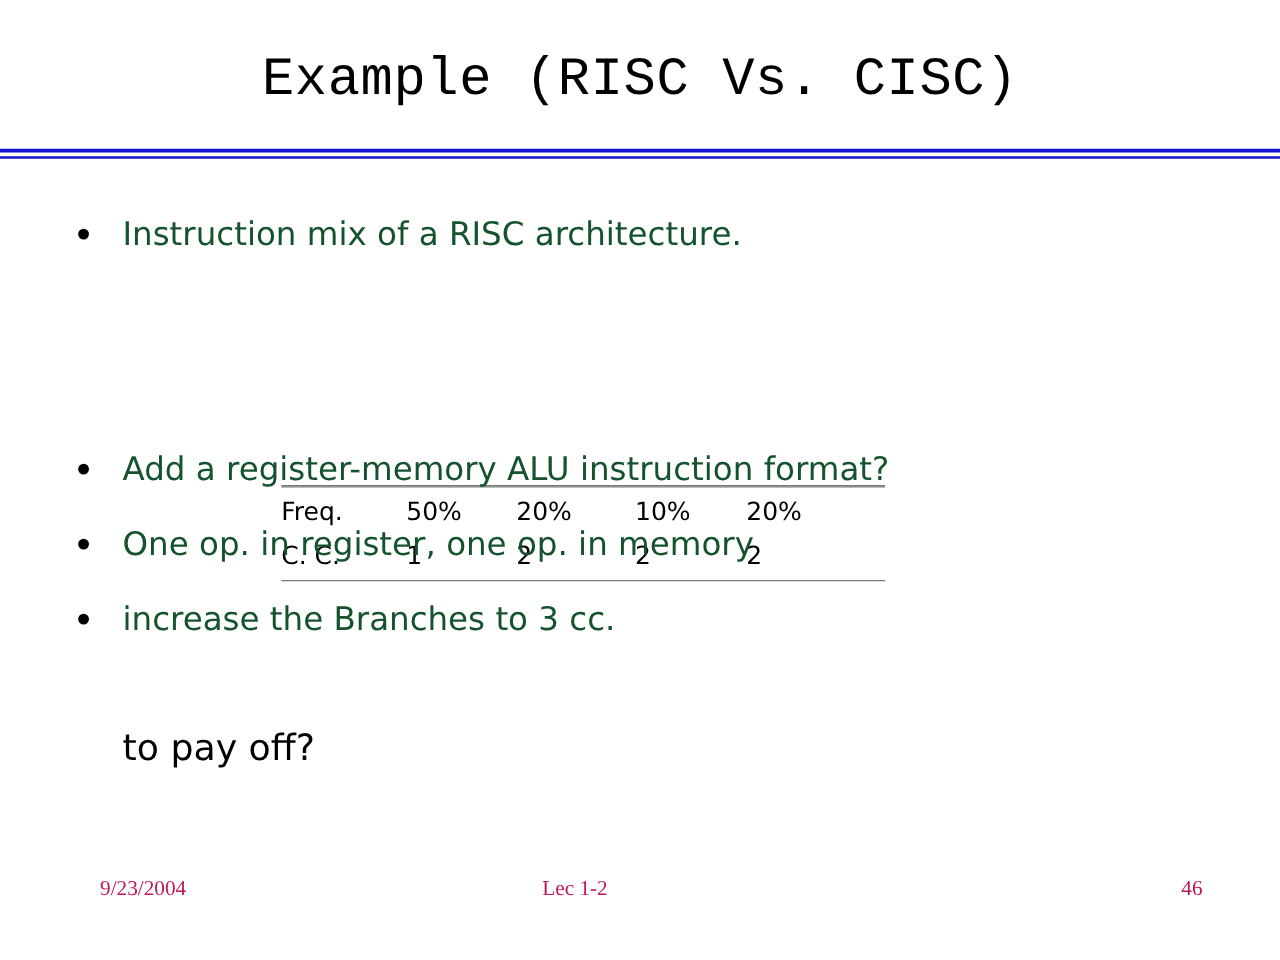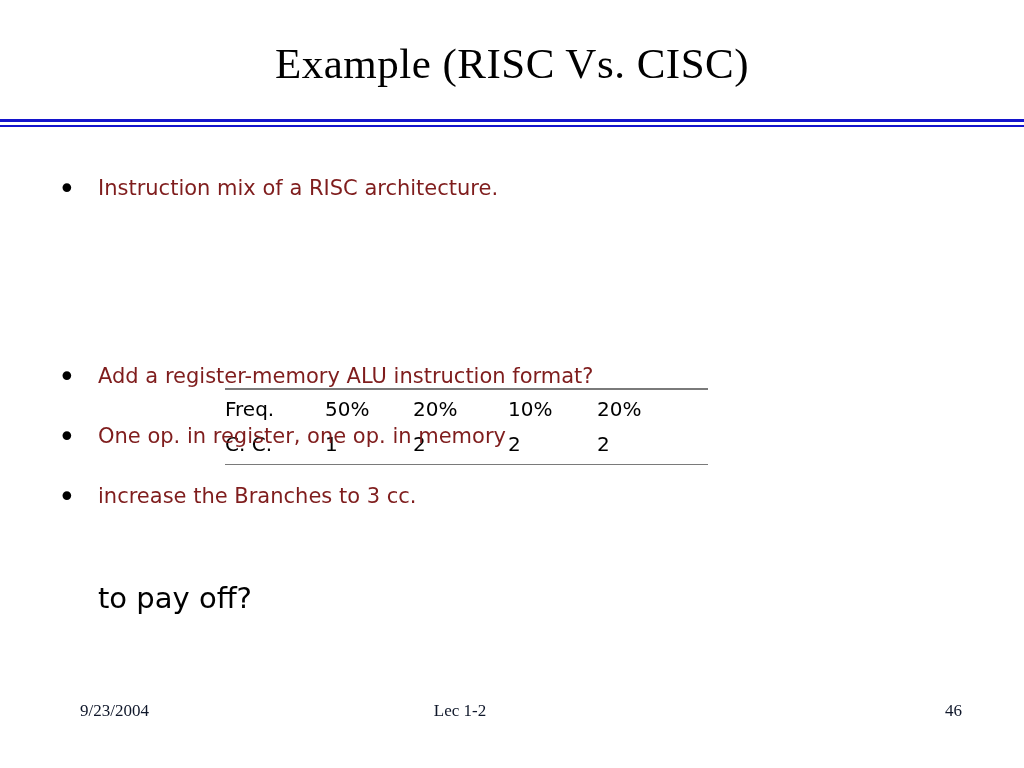--- a/index.html
+++ b/index.html
@@ -20,21 +20,21 @@
   
   #title-area {
     position: absolute;
     left: 0;
     top: 38px;
     width: 1024px;
     text-align: center;
   }
   #slide-title {
     display: inline-block;
-    font-family: Liberation Serif, serif;
+    font-family: Liberation Mono, monospace;
     font-size: 43px;
     line-height: 52px;
     font-weight: 400;
     letter-spacing: 0.5px;
     color: #000000;
     white-space: nowrap;
   }
 
   
   #title-divider {
@@ -82,23 +82,23 @@
     font-size: 30px;
     line-height: 41px;
     text-align: left;
     color: #000000;
   }
   .bullet-text {
     position: absolute;
     left: 40px;
     top: 0px;
     width: 860px;
-    font-size: 21px;
+    font-size: 26px;
     line-height: 41px;
-    color: #7f1d1d;
+    color: #14532d;
   }
   .bullet-text .cont-line {
     display: block;
   }
   
   .q-row {
     position: absolute;
     left: 58px;
     width: 900px;
   }
@@ -158,21 +158,21 @@
   
   #footer {
     position: absolute;
     left: 0;
     top: 700px;
     width: 1024px;
     height: 30px;
     font-family: "Liberation Serif", serif;
     font-size: 17px;
     line-height: 22px;
-    color: #0f172a;
+    color: #be185d;
   }
   #footer .f-date {
     position: absolute;
     left: 80px;
     top: 0;
   }
   #footer .f-center {
     position: absolute;
     left: 0;
     top: 0;

